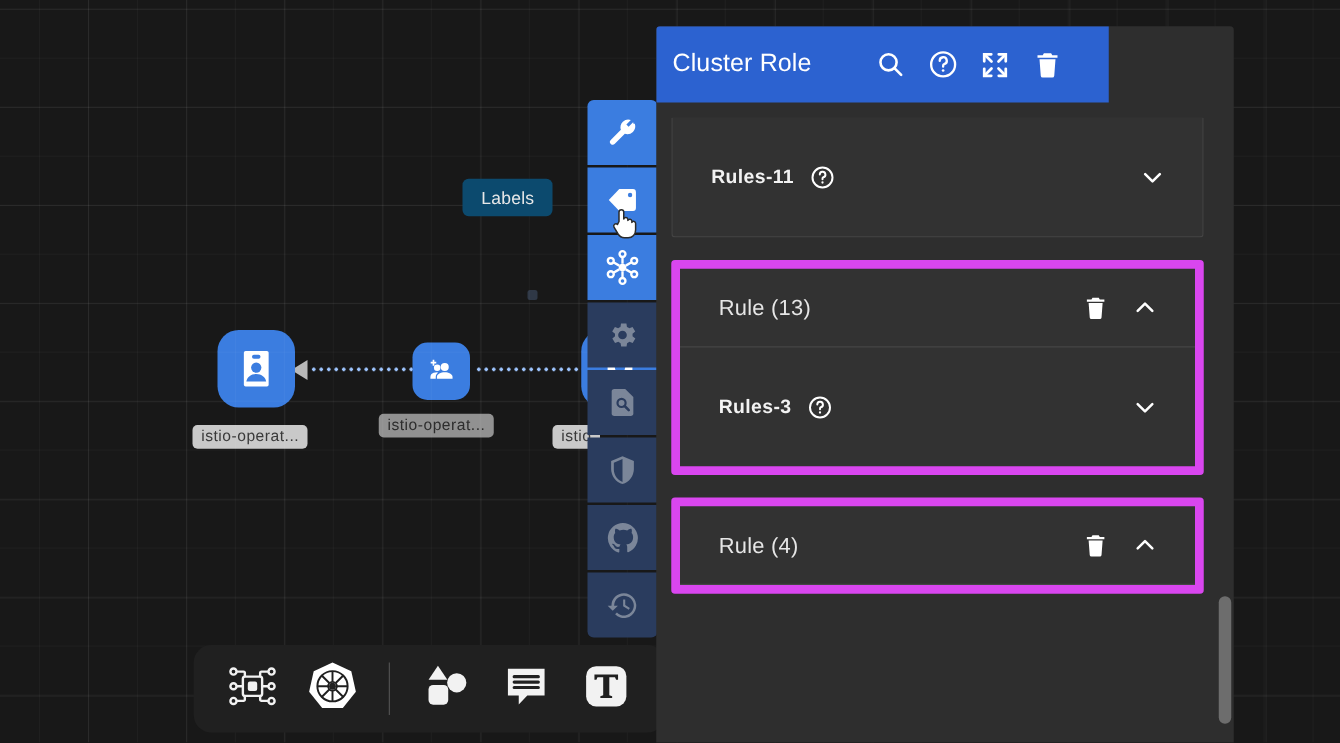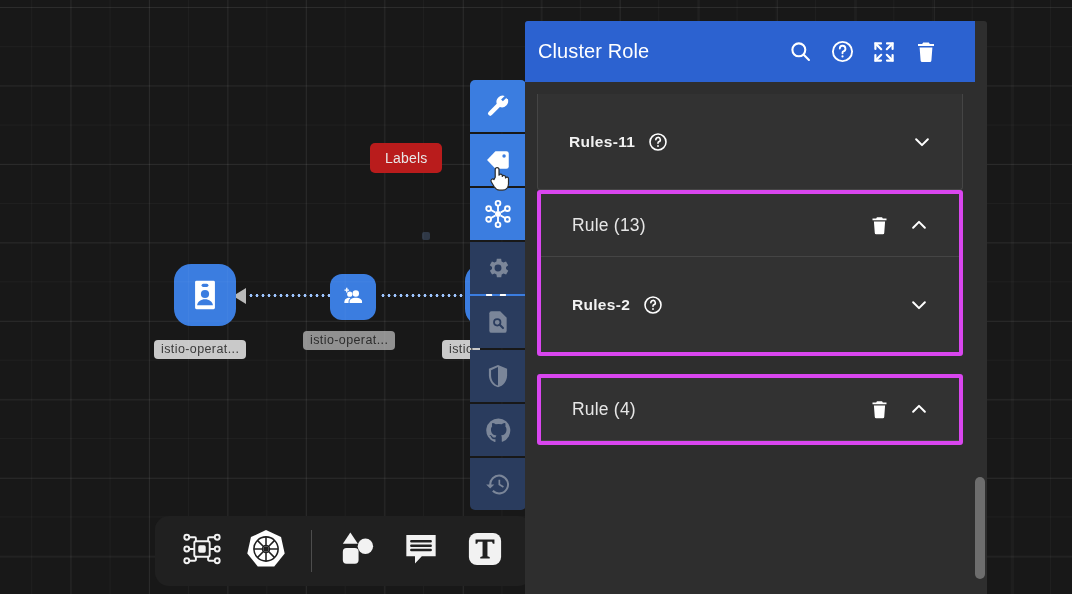--- a/index.html
+++ b/index.html
@@ -91,21 +91,21 @@
     position:relative;
   }
   .vbtn.active{ background:#3b7de0; color:#ffffff; }
   .vbtn svg{ display:block; }
   #vtoolbar .vbtn:first-child{ border-radius:5px 5px 0 0; }
   #vtoolbar .vbtn:last-child{ border-radius:0 0 5px 5px; }
 
   .tooltip{
     position:absolute;
     left:370px; top:143px;
-    background:#b91c1c;
+    background:#0c4a6e;
     color:#e8e8e8;
     font-size:14px;
     padding:7px 15px;
     border-radius:5px;
     z-index:7;
     letter-spacing:.2px;
   }
   #cursor{
     position:absolute;
     left:489px; top:163px;
@@ -148,21 +148,21 @@
     border-radius:3px 3px 0 0;
     z-index:10;
     overflow:hidden;
   }
   #panel-header{
     height:61px;
     background:#2c62d0;
     display:flex;
     align-items:center;
     padding:0 28px 0 13px;
-    width:450px;
+    width:362px;
   }
   #panel-title{
     color:#fff;
     font-size:20px;
     font-weight:400;
     letter-spacing:.1px;
     flex:1;
   }
   .hdr-icon{
     width:42px;height:42px;
@@ -173,21 +173,21 @@
     position:absolute;
     top:61px; left:0;
     width:450px;
     bottom:0;
     padding:12px 12px 0 12px;
     overflow:hidden;
   }
 
   .rule-card{
     background:#323232;
-    border:4px solid #d946ef;
+    border:7px solid #d946ef;
     border-radius:3px;
     margin-bottom:18px;
   }
   .rule-head{
     height:63px;
     display:flex;
     align-items:center;
     padding:0 20px 0 31px;
     border-bottom:1px solid #454545;
   }
@@ -227,20 +227,21 @@
     display:flex;align-items:center;justify-content:center;
     color:#fff;
   }
 
   
   .frag-card{
     background:#323232;
     border:1px solid #454545;
     border-top:none;
     border-radius:0 0 3px 3px;
+    margin-bottom:18px;
   }
 
   #scrollbar{
     position:absolute;
     right:2px; top:456px;
     width:10px; height:102px;
     background:#6d6d6d;
     border-radius:5px;
     z-index:12;
   }
@@ -513,21 +514,21 @@
             <path d="M5.6 7.4h12.8l-1 13.1a1.6 1.6 0 0 1-1.6 1.5H8.2a1.6 1.6 0 0 1-1.6-1.5z"></path>
           </svg>
         </span>
         <span class="act">
           <svg width="22" height="22" viewBox="0 0 24 24" fill="none" stroke="currentColor" stroke-width="2.2" stroke-linecap="round" stroke-linejoin="round">
             <path d="M5.6 15L12 8.6 18.4 15"></path>
           </svg>
         </span>
       </div>
       <div class="rules-row">
-        <span class="label">Rules-2</span>
+        <span class="label">Rules-3</span>
         <span class="q">
           <svg width="20" height="20" viewBox="0 0 24 24" fill="none" stroke="currentColor" stroke-width="1.9">
             <circle cx="12" cy="12" r="9.6"></circle>
             <path d="M9.4 9.2a2.7 2.7 0 1 1 3.4 2.6c-.6.2-.8.7-.8 1.3v.5" stroke-linecap="round"></path>
             <circle cx="12" cy="16.8" r="1.1" fill="currentColor" stroke="none"></circle>
           </svg>
         </span>
         <span class="spacer"></span>
         <span class="chev">
           <svg width="22" height="22" viewBox="0 0 24 24" fill="none" stroke="currentColor" stroke-width="2.2" stroke-linecap="round" stroke-linejoin="round">

